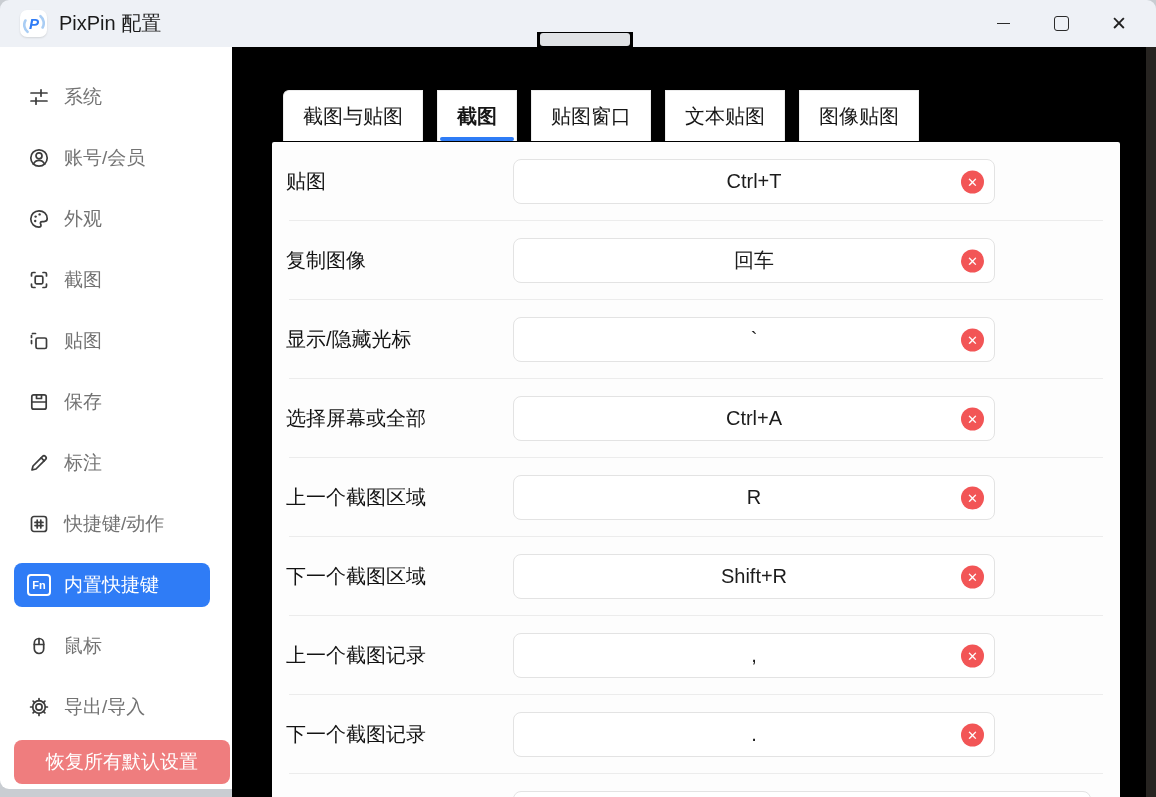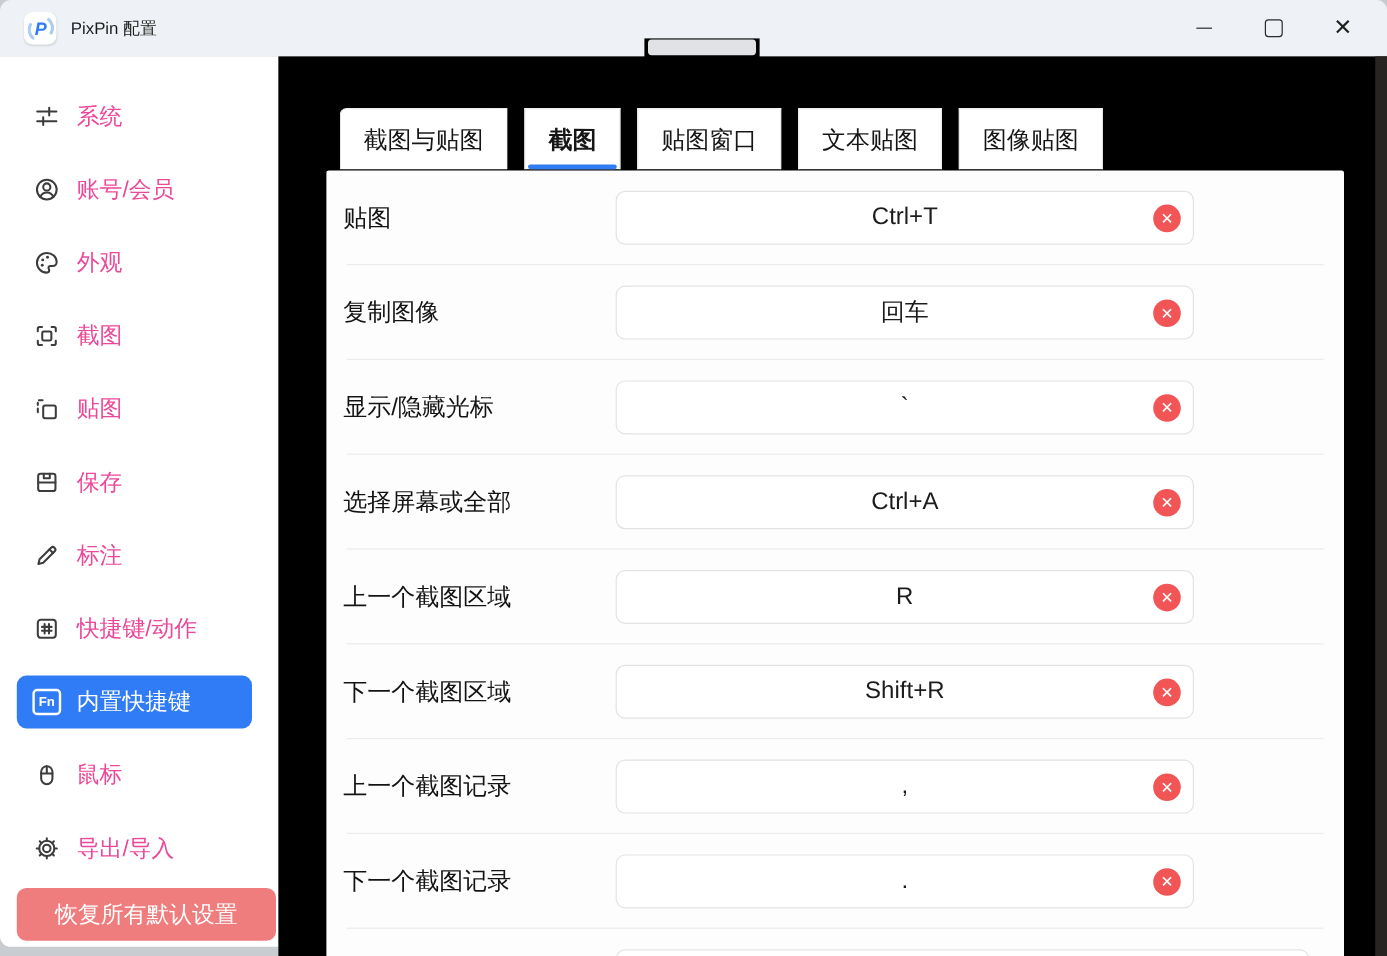--- a/index.html
+++ b/index.html
@@ -13,40 +13,40 @@
 
   
   .titlebar{
     position:absolute;left:0;top:0;width:1156px;height:47px;
     background:#eef1f6;border-radius:9px 9px 0 0;
     display:flex;align-items:center;box-sizing:border-box;padding-left:20px;
   }
   .logo{width:27px;height:27px;background:#ffffff;border-radius:7px;
     display:flex;align-items:center;justify-content:center;
     box-shadow:0 1px 2px rgba(0,0,0,.12);}
-  .title{margin-left:12px;font-size:14px;color:#1b1b1b;}
+  .title{margin-left:12px;font-size:20px;color:#1b1b1b;}
   .wincontrols{position:absolute;right:8px;top:0;height:47px;display:flex;align-items:stretch;}
   .wc{width:58px;display:flex;align-items:center;justify-content:center;cursor:default;}
   .minline{display:block;width:13px;height:0;border-top:1.6px solid #2b2b2b;}
   .maxbox{display:block;width:13px;height:13px;border:1.6px solid #2b2b2b;border-radius:3px;}
   .wc.close{font-size:19px;color:#1f1f1f;font-weight:400;}
 
   
   .bg-fragment{position:absolute;left:537px;top:32px;width:96px;height:16px;background:#000;}
   .bg-fragment-bar{position:absolute;left:3px;top:1px;width:90px;height:13px;background:#f3f5f8;border-radius:3px;opacity:.92;}
 
   
   .sidebar{
     position:absolute;left:0;top:47px;width:232px;height:742px;
     background:#ffffff;border-radius:0 0 0 9px;box-sizing:border-box;
   }
   .nav{position:absolute;left:14px;top:28px;right:22px;display:flex;flex-direction:column;gap:17px;}
   .nav-item{
     height:44px;display:flex;align-items:center;gap:13px;
-    padding-left:13px;border-radius:8px;color:#ec4899;font-size:19px;cursor:default;
+    padding-left:13px;border-radius:8px;color:#737373;font-size:19px;cursor:default;
   }
   .nav-item .nicon{width:24px;height:24px;display:flex;align-items:center;justify-content:center;flex:0 0 24px;}
   .nav-item svg{stroke:#3c3c3c;fill:none;stroke-width:1.7;stroke-linecap:round;stroke-linejoin:round;}
   .nav-item.active{background:#2f7cf6;color:#ffffff;}
   .fn-badge{
     width:22px;height:18px;border:2px solid #ffffff;border-radius:4px;
     display:flex;align-items:center;justify-content:center;
     font-size:11px;font-weight:700;color:#ffffff;line-height:1;
   }
   .restore-btn{

